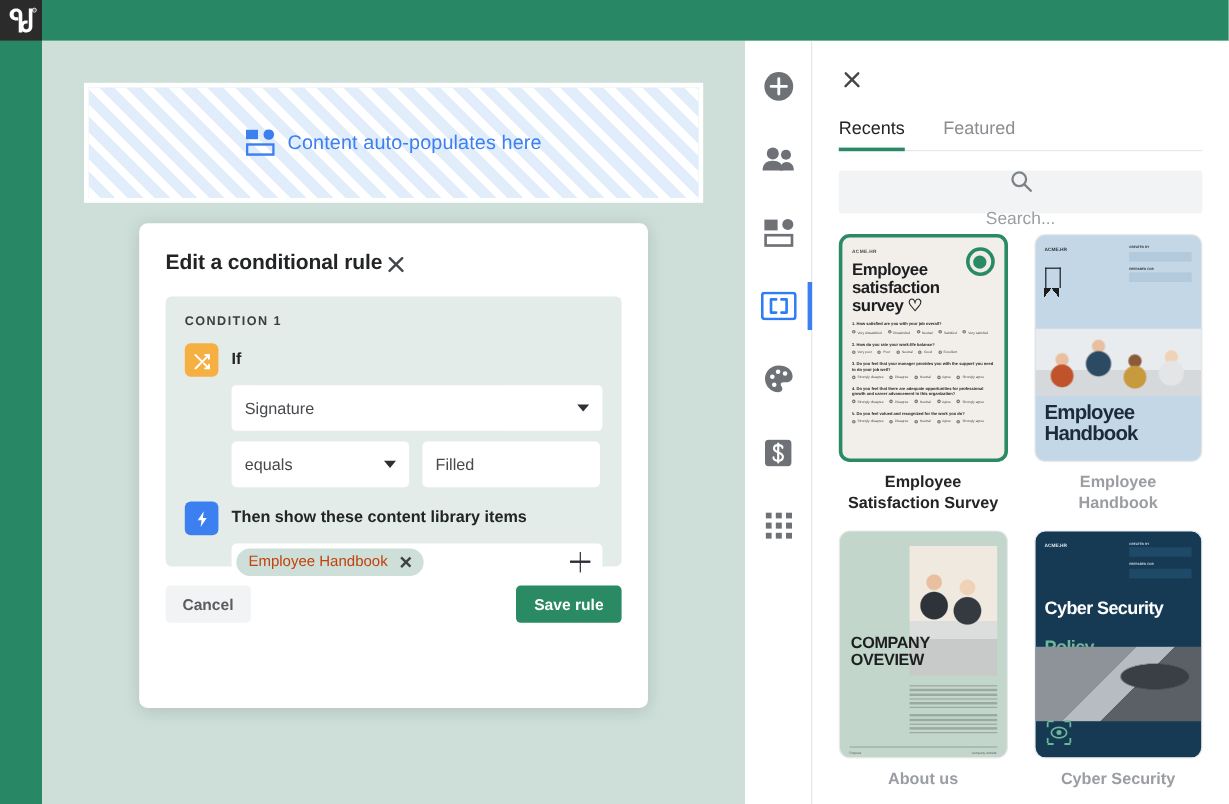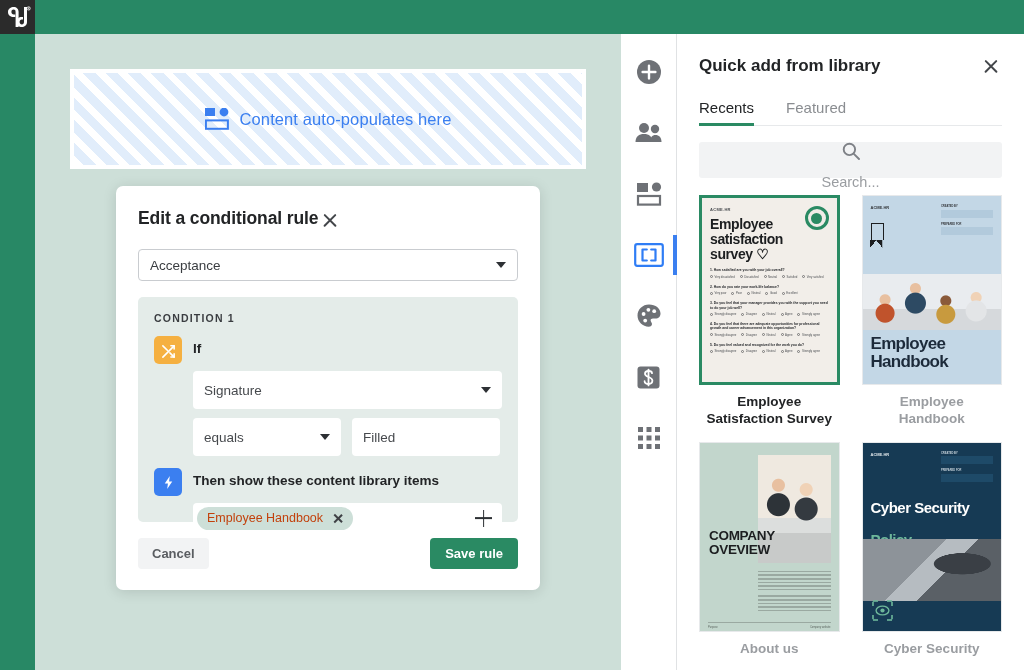--- a/index.html
+++ b/index.html
@@ -183,20 +183,21 @@
     margin-top:16px; height:36px; background:#f2f3f4; border-radius:3px;
     display:flex; align-items:center; gap:10px; padding:0 13px;flex-direction:column;
   }
   .search-text { font-size:14.5px; color:#9a9da1; }
 
   .grid { margin-top:17px; display:grid; grid-template-columns:1fr 1fr; gap:14px 22px; }
   .card { cursor:pointer; }
   .thumb {
     width:100%; height:190px; position:relative; overflow:hidden;
     background:#fff;
+    border-radius:9px;
   }
   .thumb.selected { border:3px solid #2a8a63; }
   .thumb.plain { border:1px solid #e7e9eb; }
   .cap {
     margin-top:9px; text-align:center; font-size:13.5px; font-weight:bold;
     line-height:1.25; color:#9a9da1;
   }
   .cap.on { color:#222426; }
 
   .sel-dot {
@@ -329,24 +330,20 @@
     </div>
 
     <div class="dialog" style="left:81px; top:152px;">
       <div class="dlg-head">
         <div class="dlg-title">Edit a conditional rule</div>
         <div class="dlg-close">
             <span class="xmark"></span>
           </div>
       </div>
 
-      <div class="select-box">
-        <span>Acceptance</span>
-        <span class="caret"></span>
-      </div>
 
       <div class="cond-card">
         <div class="cond-label">CONDITION 1</div>
 
         <div class="row">
           <span class="sq orange">
             <svg width="15" height="15" viewBox="0 0 16 16">
               <path d="M2 3 L7 8 M9.5 10.5 L14 15" stroke="#fff" stroke-width="1.7" stroke-linecap="round"></path>
               <path d="M2 15 L14 3" stroke="#fff" stroke-width="1.7" stroke-linecap="round"></path>
               <path d="M10.6 3 L14 3 L14 6.4" stroke="#fff" stroke-width="1.7" fill="none" stroke-linecap="round" stroke-linejoin="round"></path>
@@ -453,21 +450,20 @@
           <rect x="0" y="17" width="5" height="5"></rect>
             <rect x="8.5" y="17" width="5" height="5"></rect>
             <rect x="17" y="17" width="5" height="5"></rect>
         </g>
       </svg>
     </div>
   </div>
 
   <div class="panel">
     <div class="panel-head">
-      <div class="panel-title">Quick add from library</div>
       <div class="dlg-close">
           <span class="xmark"></span>
         </div>
     </div>
 
     <div class="tabs">
       <div class="tab active">Recents</div>
       <div class="tab">Featured</div>
     </div>
 

